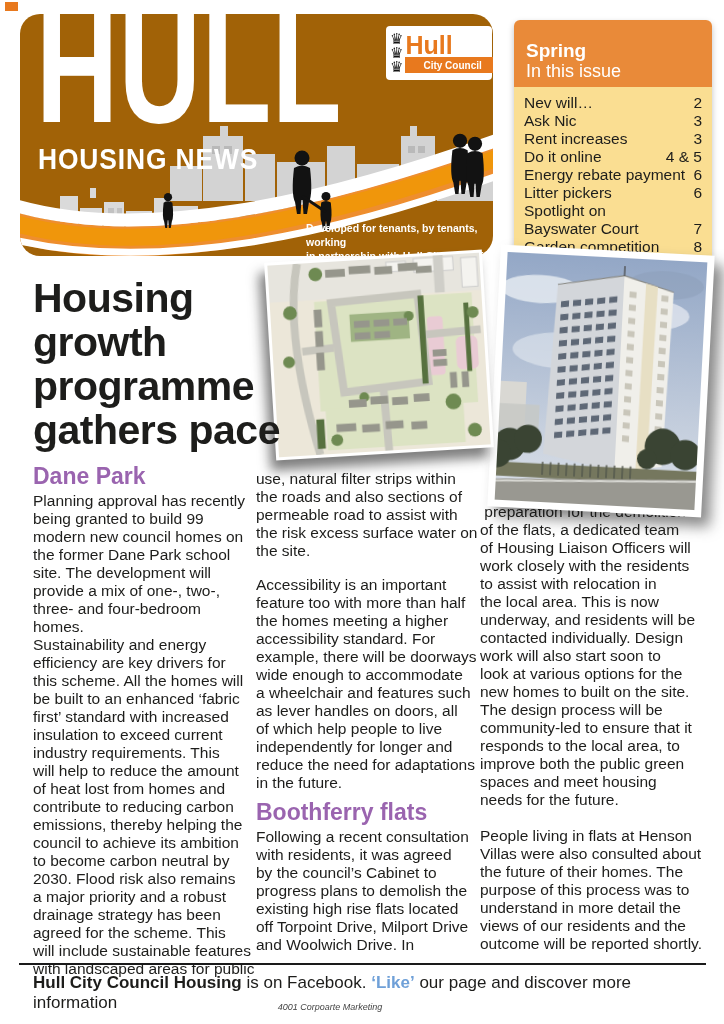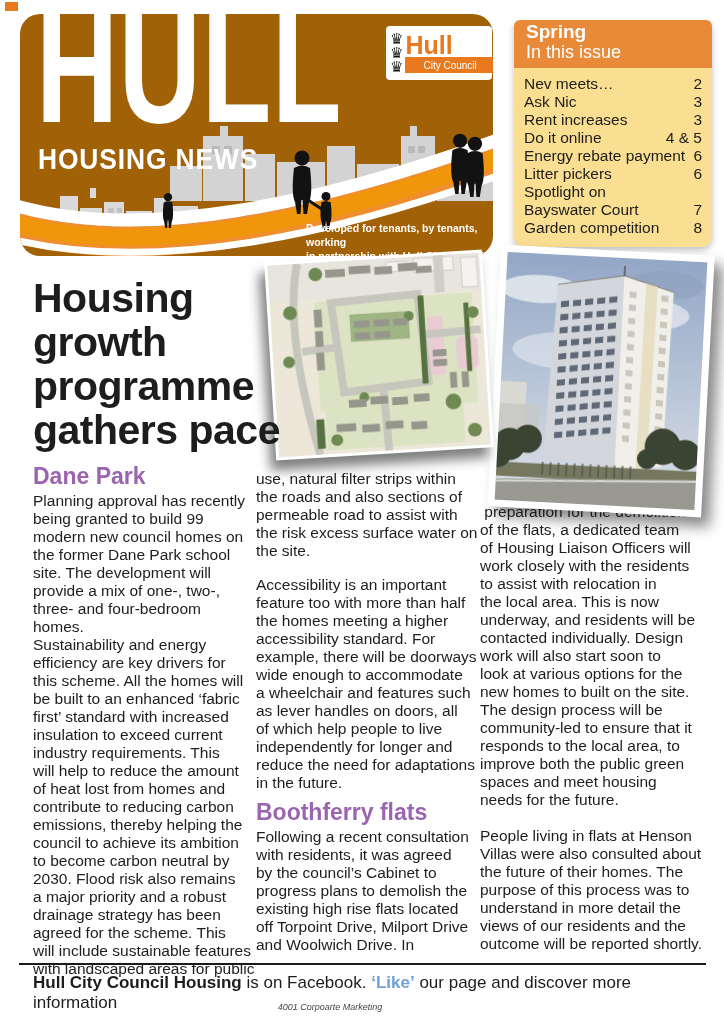--- a/index.html
+++ b/index.html
@@ -16,27 +16,27 @@
                 transform:scaleX(.88);transform-origin:left top;letter-spacing:1px;white-space:nowrap;}
   .masthead-art{position:absolute;left:0;bottom:0;width:473px;height:180px;}
   .tagline{position:absolute;left:286px;top:207px;width:190px;font-size:10.5px;font-weight:bold;
            color:#fff;line-height:1.35;white-space:pre-line;}
   .council-logo{position:absolute;left:366px;top:12px;width:106px;height:54px;background:#fff;
                 border-radius:4px;display:flex;align-items:stretch;padding:3px 4px;box-sizing:border-box;}
   .crowns{width:30px;display:flex;flex-direction:column;align-items:center;justify-content:center;
           font-size:15px;line-height:14px;color:#111;}
   .logo-right{flex:1;display:flex;flex-direction:column;justify-content:center;padding-left:2px;}
   .logo-name{color:#e8791e;font-size:25px;font-weight:bold;line-height:24px;border-bottom:2px solid #e8791e;}
-  .logo-sub{background:#e8791e;color:#fff;font-size:10px;font-weight:normal;padding:1px 18px;line-height:12px;
+  .logo-sub{background:#e8791e;color:#fff;font-size:10px;font-weight:bold;padding:1px 18px;line-height:12px;
             white-space:nowrap;}
 
   
   .issue-box{position:absolute;left:514px;top:20px;width:198px;border-radius:6px 6px 10px 10px;overflow:hidden;
              box-shadow:0 3px 6px rgba(0,0,0,.25);}
-  .issue-head{background:#e98a39;color:#fff;padding:1px 12px 6px;}
+  .issue-head{background:#e98a39;color:#fff;padding:20px 12px 6px;}
   .issue-season{font-size:19px;font-weight:bold;line-height:21px;}
   .issue-title{font-size:18px;line-height:20px;}
   .issue-body{background:#fade92;padding:7px 10px 10px;}
   .toc-row{display:flex;justify-content:space-between;font-size:15.5px;line-height:18px;color:#1d1d1b;}
   .toc-page{text-align:right;}
 
   
   .map-card{position:absolute;left:270px;top:256px;width:218px;height:198px;background:#fff;
             border:3px solid #fff;box-sizing:border-box;transform:rotate(-3.5deg);
             filter:drop-shadow(-6px 10px 6px rgba(20,20,20,.55));z-index:3;}
@@ -150,21 +150,21 @@
 in partnership with Hull City Council</div>
   </div>
 
   <div class="issue-box">
     <div class="issue-head">
       <div class="issue-season">Spring</div>
       <div class="issue-title">In this issue</div>
     </div>
     <div class="issue-body">
       <div class="toc-row">
-        <span class="toc-label">Nev meets…</span>
+        <span class="toc-label">Nev will…</span>
         <span class="toc-page">2</span>
       </div>
       <div class="toc-row">
         <span class="toc-label">Ask Nic</span>
         <span class="toc-page">3</span>
       </div>
       <div class="toc-row">
         <span class="toc-label">Rent increases</span>
         <span class="toc-page">3</span>
       </div>

